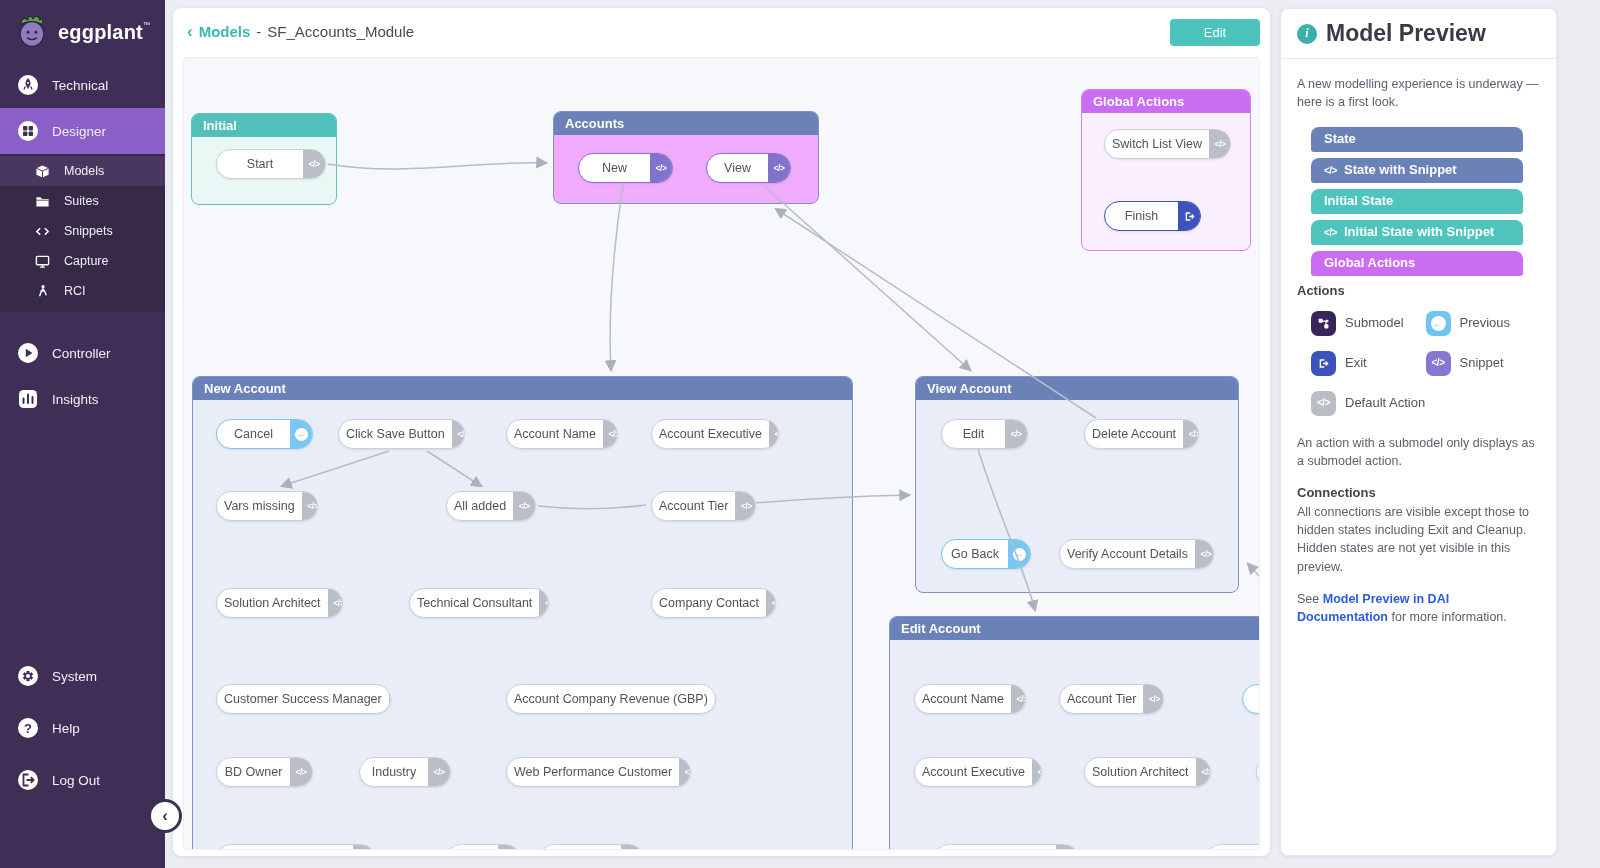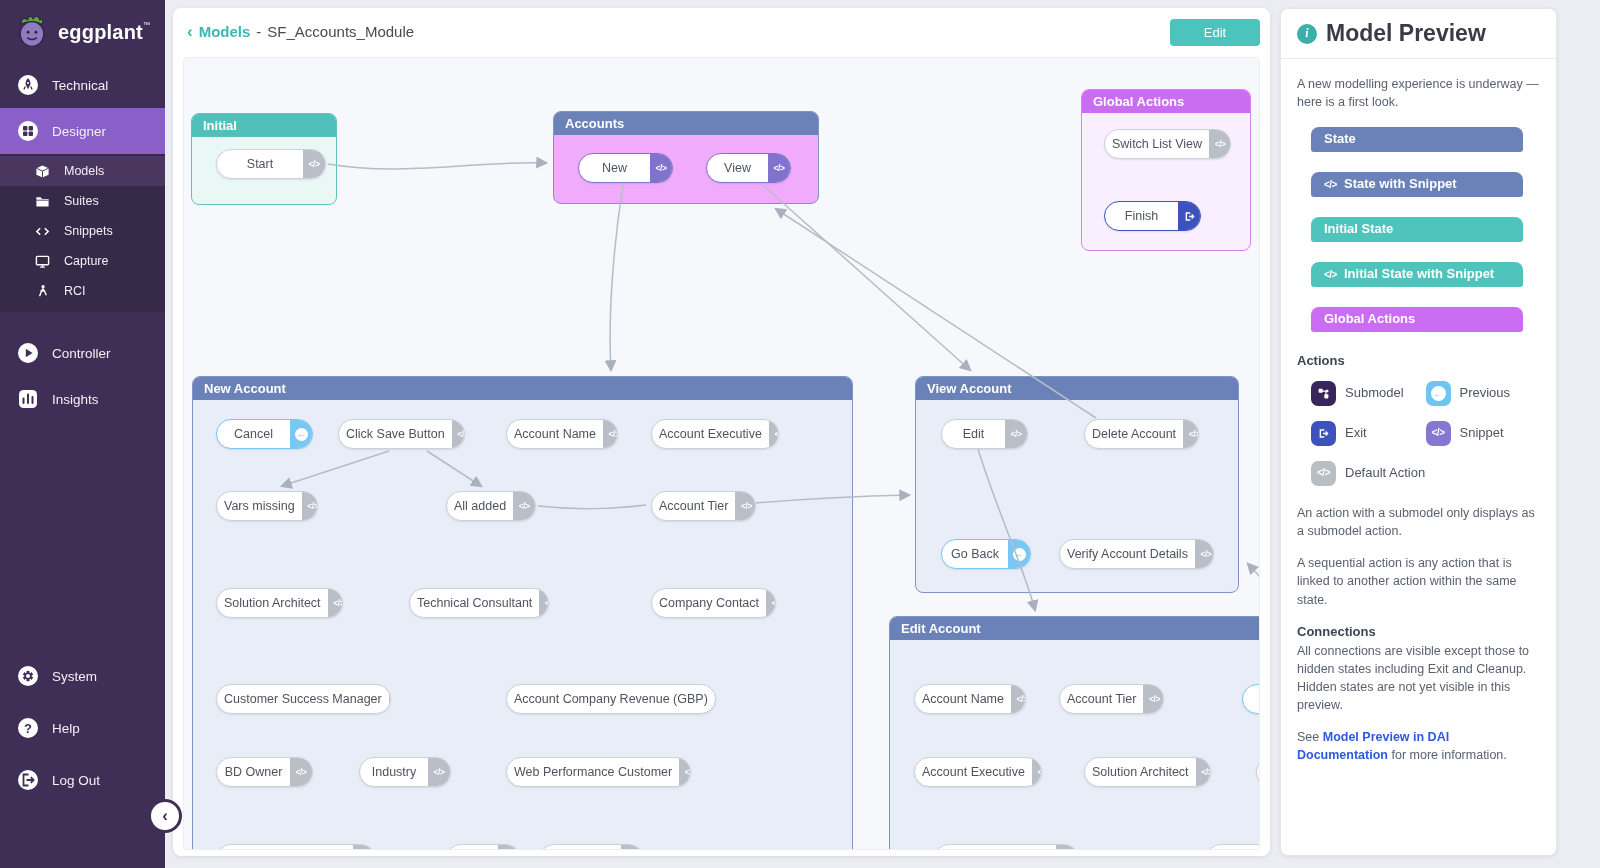--- a/index.html
+++ b/index.html
@@ -55,21 +55,21 @@
     border:1px solid #e4e7ee; border-radius:8px; box-shadow:0 1px 4px rgba(40,40,60,0.08); z-index:5; overflow:hidden; }
   .pp-title-row { display:flex; align-items:center; gap:9px; height:50px; padding:0 16px; border-bottom:1px solid #e8eaef; }
   .pp-info { width:20px; height:20px; border-radius:50%; background:#3bafa9; color:#fff; font-size:12px;
     font-weight:bold; font-family:"Liberation Serif","DejaVu Serif",serif; font-style:italic;
     display:flex; align-items:center; justify-content:center; flex:none; }
   .pp-title { font-size:23px; font-weight:bold; color:#3b3b47; }
   .pp-body { padding:16px 16px 0 16px; color:#5a6270; font-size:12.5px; line-height:1.45; }
   .pp-intro { margin-bottom:16px; }
   .legend { padding-left:14px; }
   .legend-chip { width:212px; height:25px; border-radius:8px 8px 3px 3px; color:#fff; font-size:13px; font-weight:bold;
-    display:flex; align-items:center; gap:7px; padding:0 13px; margin-bottom:20px; white-space:nowrap; }
+    display:flex; align-items:center; gap:7px; padding:0 13px; margin-bottom:6px; white-space:nowrap; }
   .legend-chip .code-glyph { font-size:10px; }
   .pp-heading { color:#3f454f; font-weight:bold; font-size:13px; margin:4px 0 10px 0; }
   .atype-grid { display:grid; grid-template-columns:1fr 1fr; row-gap:15px; padding-left:14px; margin-bottom:18px; }
   .atype { display:flex; align-items:center; gap:9px; }
   .atype-ico { width:25px; height:25px; border-radius:7px; display:flex; align-items:center; justify-content:center; flex:none; }
   .atype-label { font-size:13px; color:#4f5560; }
   .pp-para { margin-bottom:14px; }
   .pp-link { color:#2c5cdd; font-weight:600; cursor:pointer; }
 </style>
 </head>
@@ -527,21 +527,20 @@
           <span class="atype-label">Snippet</span>
         </div>
         <div class="atype">
           <span class="atype-ico" style="background: rgb(185, 189, 196);">
             <span class="code-glyph" style="font-size:10px">&lt;/&gt;</span>
           </span>
           <span class="atype-label">Default Action</span>
         </div>
       </div>
     <div class="pp-para">An action with a submodel only displays as a submodel action.</div>
-    <div class="pp-para">A sequential action is any action that is linked to another action within the same state.</div>
     <div class="pp-para">
       <span class="pp-heading" style="display:block;margin:0;">Connections</span>
       <span>All connections are visible except those to hidden states including Exit and Cleanup. Hidden states are not yet visible in this preview.</span>
     </div>
     <div class="pp-para">
       <span>See </span><span class="pp-link">Model Preview in DAI Documentation</span><span> for more information.</span>
     </div>
   </div>
 </aside>
 

